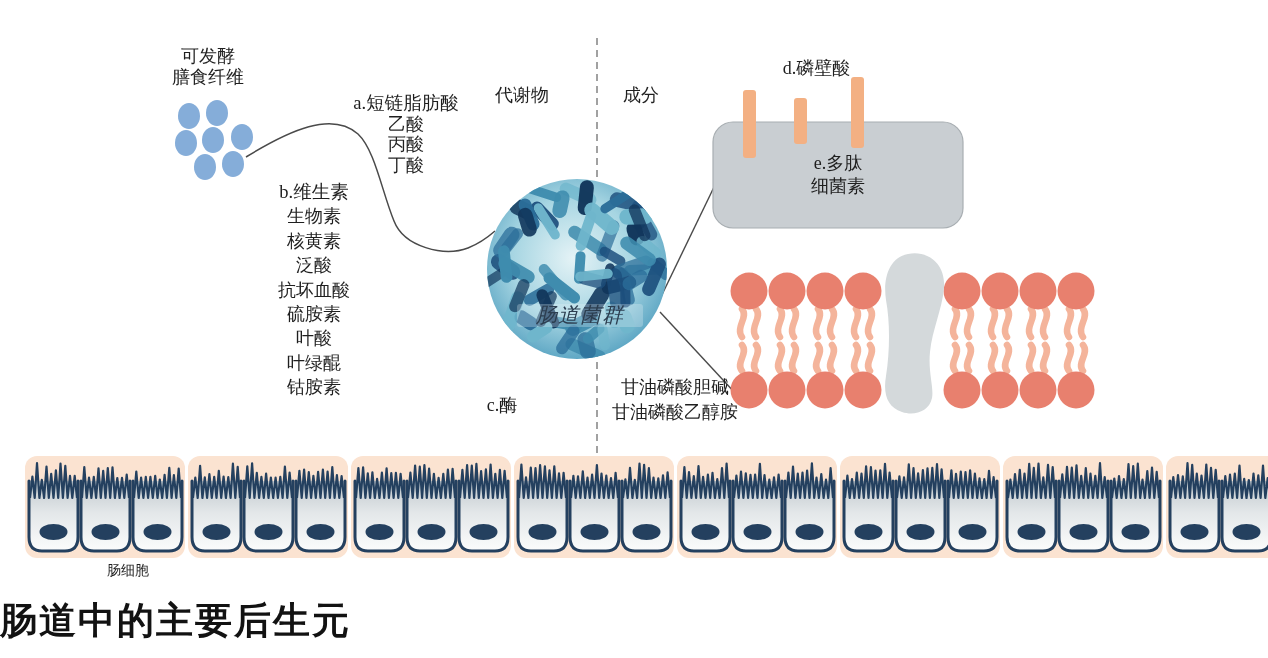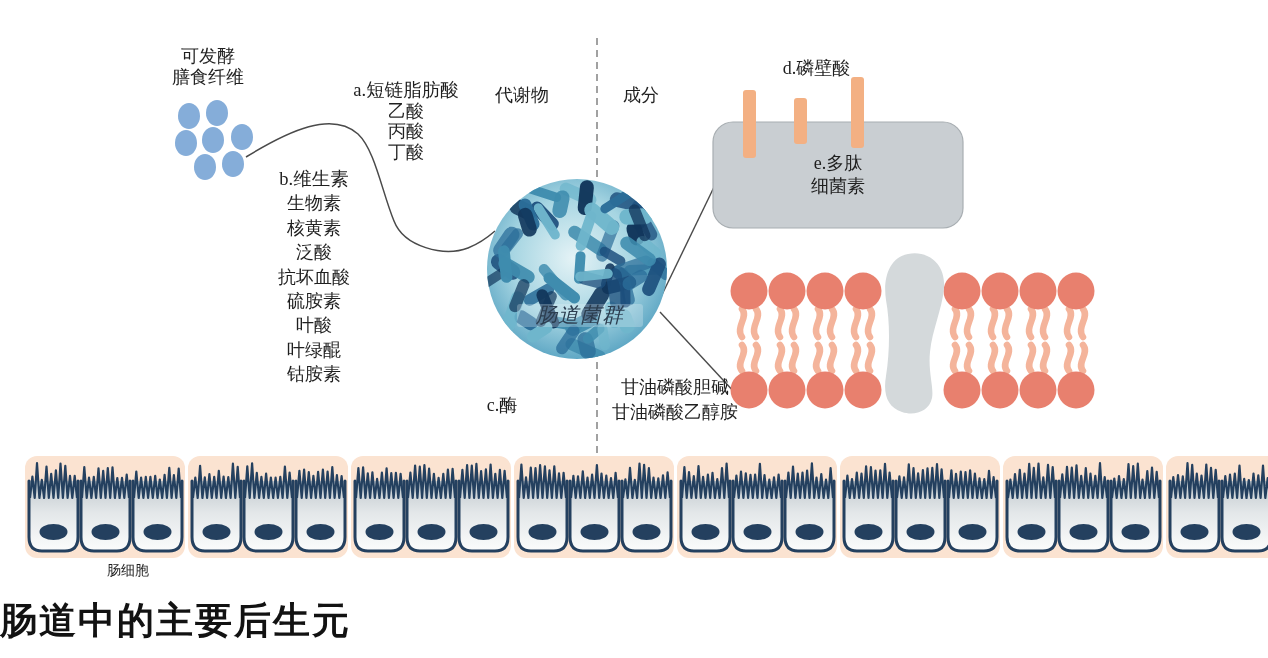--- a/index.html
+++ b/index.html
@@ -7,21 +7,21 @@
     position:relative;width:1268px;height:658px;overflow:hidden;background:#ffffff;
     font-family:"Liberation Serif","DejaVu Serif",serif;color:#1c1c1c;
   }
   .art{position:absolute;left:0;top:0;width:1268px;height:658px;}
   .lbl{position:absolute;text-align:center;font-size:18px;line-height:21px;color:#1f1f1f;}
   .lbl .ln{line-height:21px;}
   .col-a .ln{line-height:20.7px;}
   .col-b .ln{line-height:24.4px;}
   .col-e .ln{line-height:23px;}
   .col-f .ln{line-height:24.5px;}
-  .heading-lbl{font-size:18.5px;}
+  .heading-lbl{font-size:18.5px;margin-top:13px;}
   .microbiota-lbl{
     font-size:21px;letter-spacing:1px;color:#2c3e50;
     background:rgba(235,244,247,0.28);border-radius:3px;padding:1px 0;font-style:italic;
   }
   .title-lbl{
     position:absolute;left:0;top:596px;width:1268px;text-align:left;
     font-size:37px;font-weight:bold;color:#121212;letter-spacing:2px;
   }
   .enterocyte-lbl{font-size:14px;}
 </style>

